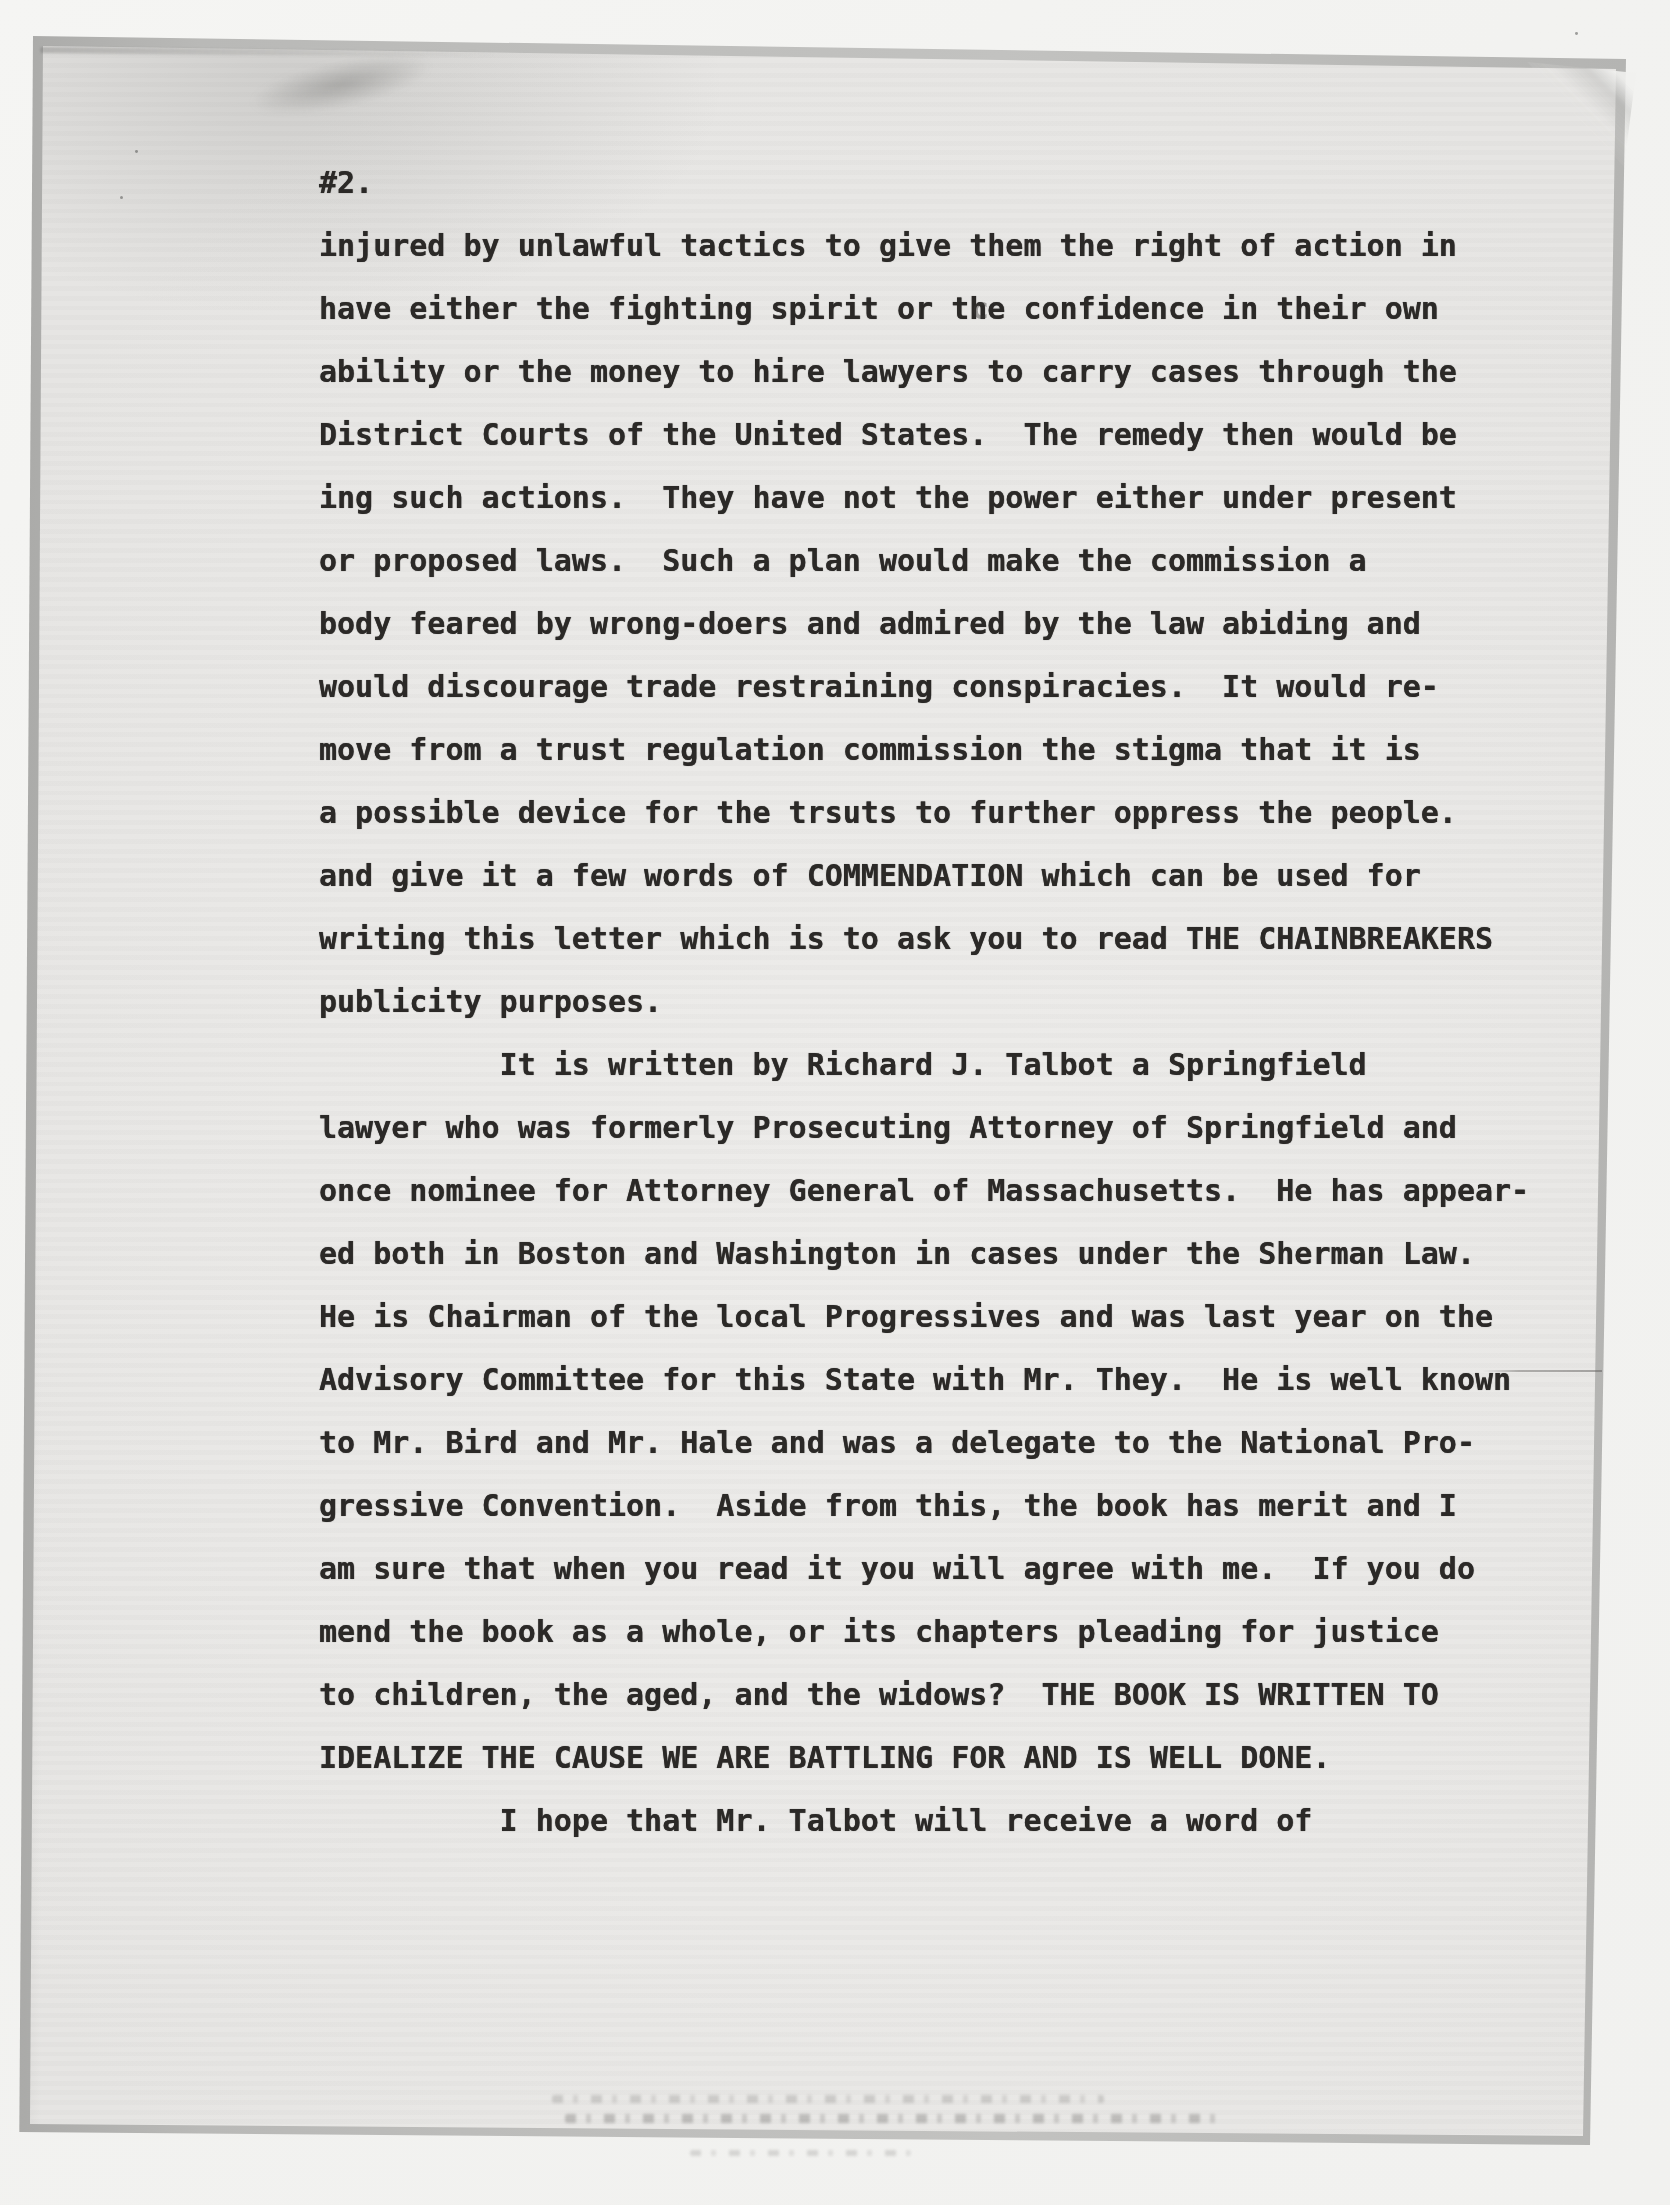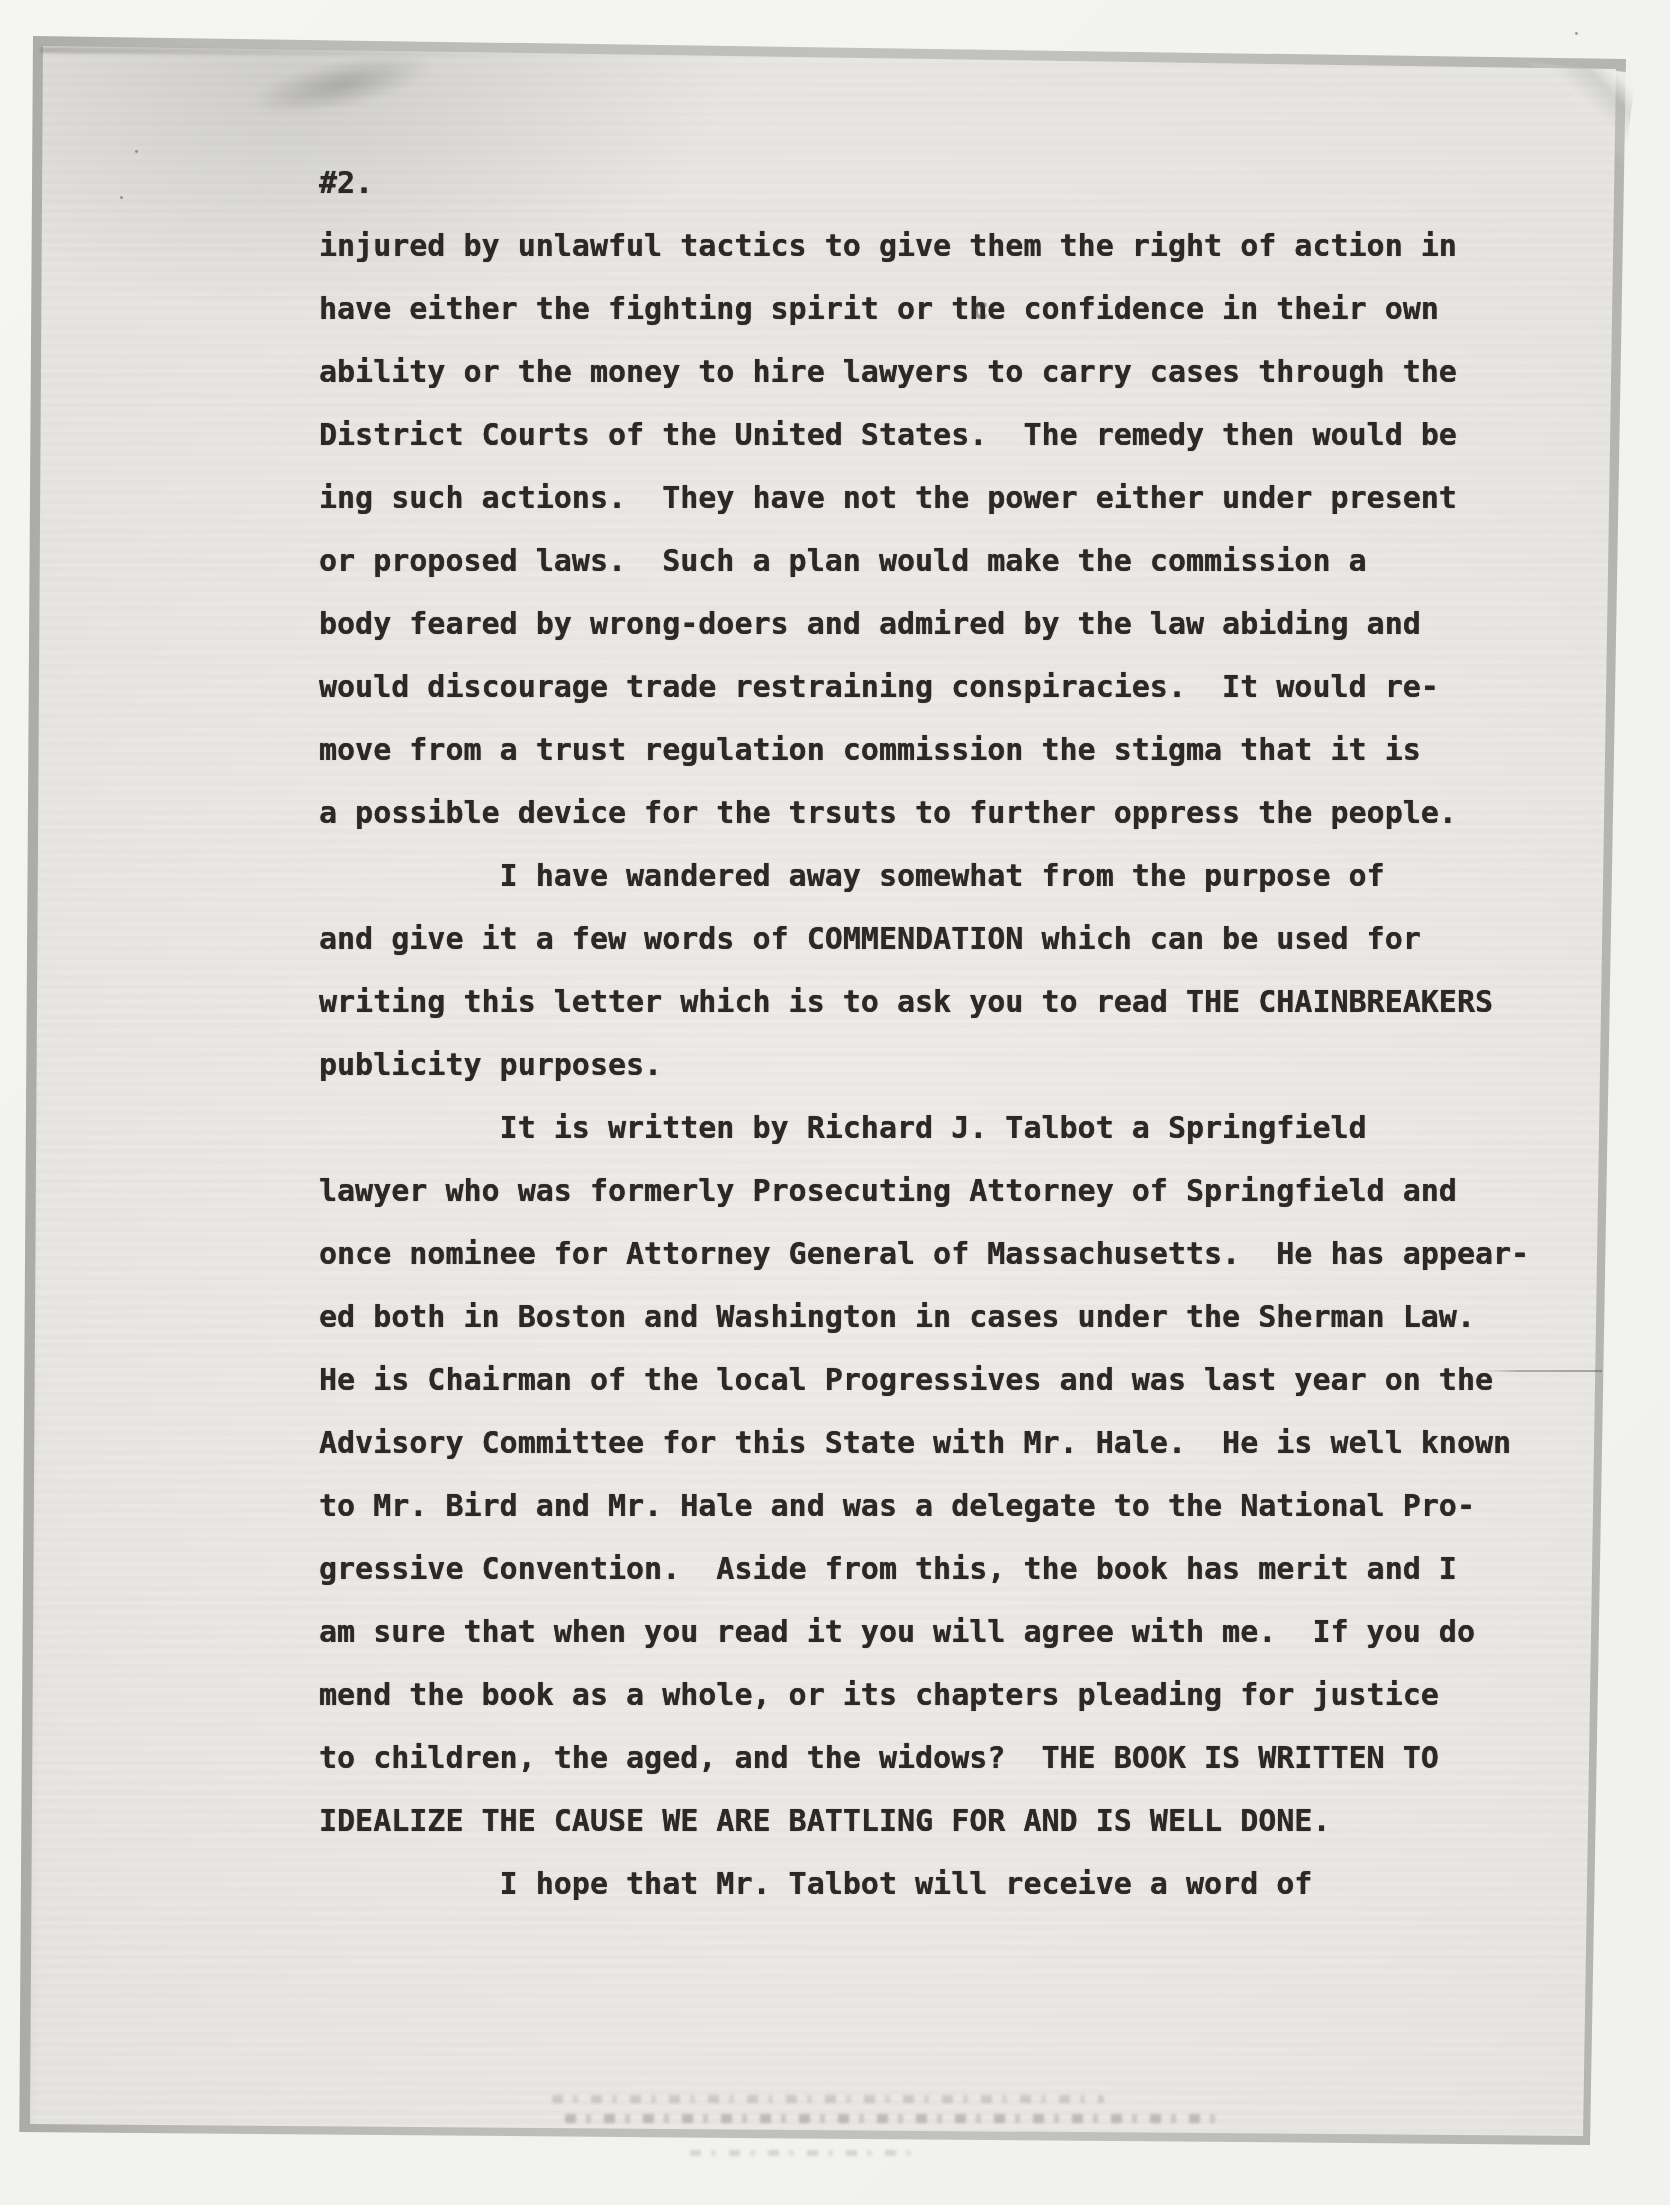--- a/index.html
+++ b/index.html
@@ -137,30 +137,29 @@
       <div class="line">injured by unlawful tactics to give them the right of action in</div>
       <div class="line">have either the fighting spirit or the confidence in their own</div>
       <div class="line">ability or the money to hire lawyers to carry cases through the</div>
       <div class="line">District Courts of the United States.  The remedy then would be</div>
       <div class="line">ing such actions.  They have not the power either under present</div>
       <div class="line">or proposed laws.  Such a plan would make the commission a</div>
       <div class="line">body feared by wrong-doers and admired by the law abiding and</div>
       <div class="line">would discourage trade restraining conspiracies.  It would re-</div>
       <div class="line">move from a trust regulation commission the stigma that it is</div>
       <div class="line">a possible device for the trsuts to further oppress the people.</div>
-      <div class="line">          I have wandered away somewhat from the purpose of</div>
       <div class="line">and give it a few words of COMMENDATION which can be used for</div>
       <div class="line">writing this letter which is to ask you to read THE CHAINBREAKERS</div>
       <div class="line">publicity purposes.</div>
       <div class="line">          It is written by Richard J. Talbot a Springfield</div>
       <div class="line">lawyer who was formerly Prosecuting Attorney of Springfield and</div>
       <div class="line">once nominee for Attorney General of Massachusetts.  He has appear-</div>
       <div class="line">ed both in Boston and Washington in cases under the Sherman Law.</div>
       <div class="line">He is Chairman of the local Progressives and was last year on the</div>
-      <div class="line">Advisory Committee for this State with Mr. Hale.  He is well known</div>
+      <div class="line">Advisory Committee for this State with Mr. They.  He is well known</div>
       <div class="line">to Mr. Bird and Mr. Hale and was a delegate to the National Pro-</div>
       <div class="line">gressive Convention.  Aside from this, the book has merit and I</div>
       <div class="line">am sure that when you read it you will agree with me.  If you do</div>
       <div class="line">mend the book as a whole, or its chapters pleading for justice</div>
       <div class="line">to children, the aged, and the widows?  THE BOOK IS WRITTEN TO</div>
       <div class="line">IDEALIZE THE CAUSE WE ARE BATTLING FOR AND IS WELL DONE.</div>
       <div class="line">          I hope that Mr. Talbot will receive a word of</div>
     </div>
   <div class="artifact-layer">
       <span class="ghost-char" style="left: 971px; top: 277px; opacity: 0.42;">c</span>

